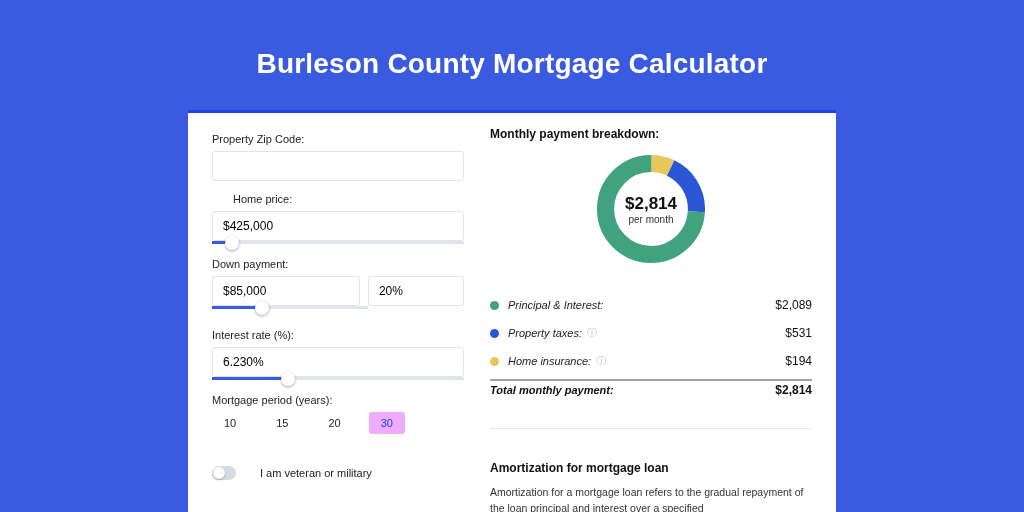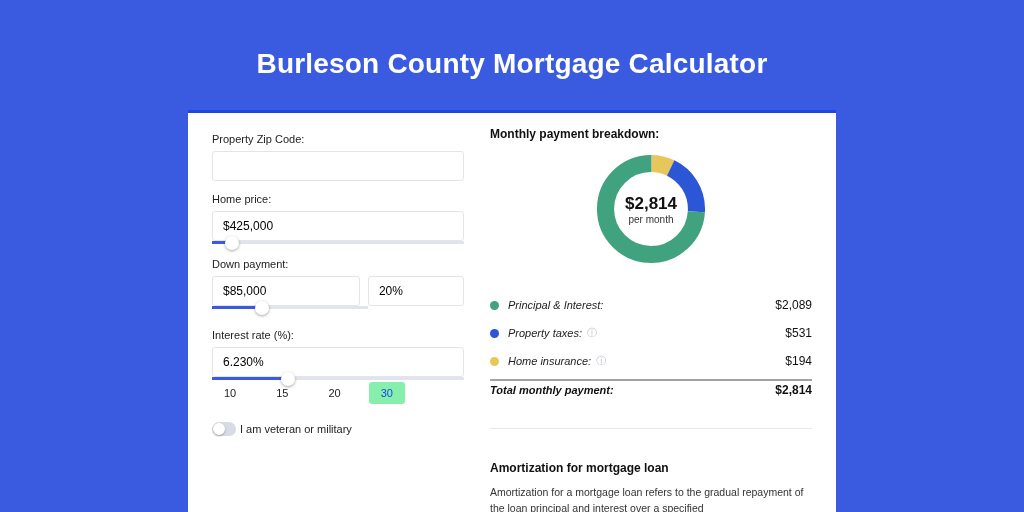--- a/index.html
+++ b/index.html
@@ -63,22 +63,22 @@
     box-shadow: 0 1px 3px rgba(0,0,0,0.35);
   }
   .dp-row { display:flex; gap:8px; }
   .dp-row .tin:first-child { flex: 1.7; }
   .dp-row .tin:last-child { flex: 1; }
   .period-row { display:flex; gap:16px; margin-top:2px; }
   .period-btn {
     font-size: 11px; padding: 5px 12px; color:#222;
     border:none; background:transparent; border-radius:3px; cursor:pointer;
   }
-  .period-btn.active { background:#86efac; color:#1b47e6; font-weight:400;text-align:right; }
-  .sw-row { display:flex; align-items:center; gap:4px; margin-top:18px;text-align:right; }
+  .period-btn.active { background:#f0abfc; color:#1b47e6; font-weight:400;text-align:right; }
+  .sw-row { display:flex; align-items:center; gap:24px; margin-top:32px;text-align:right; }
   .switch {
     width:24px; height:14px; border-radius:8px; background:#d7dbe4; position:relative;
   }
   .switch::after {
     content:""; position:absolute; left:1px; top:1px; width:12px; height:12px;
     border-radius:50%; background:#fff; box-shadow:0 1px 2px rgba(0,0,0,0.3);
   }
   .sw-label { font-size:11px; color:#222; }
 
   
@@ -121,21 +121,21 @@
 
 <h1 class="page-title">Burleson County Mortgage Calculator</h1>
 
 <div class="card">
 
   <div class="left">
 
     <div class="field-label">Property Zip Code:</div>
     <input class="tin" type="text" value="" style="">
 
-    <div class="field-label" style="margin-top:12px;">Home price:</div>
+    <div class="field-label" style="margin-top:12px;margin-left:21px;">Home price:</div>
     <input class="tin" type="text" value="$425,000" style="">
     <div class="slider-track">
       <div class="slider-fill" style="width:8%"></div>
       <div class="slider-thumb" style="left:8%"></div>
     </div>
 
     <div class="field-label" style="margin-top:14px;">Down payment:</div>
     <div class="dp-row">
       <input class="tin" type="text" value="$85,000" style="">
       <input class="tin" type="text" value="20%" style="">
@@ -145,20 +145,21 @@
       <div class="slider-thumb" style="left:32%"></div>
     </div>
 
     <div class="field-label" style="margin-top:20px;">Interest rate (%):</div>
     <input class="tin" type="text" value="6.230%" style="">
     <div class="slider-track">
       <div class="slider-fill" style="width:30%"></div>
       <div class="slider-thumb" style="left:30%"></div>
     </div>
 
+    <div class="field-label" style="margin-top:14px;">Mortgage period (years):</div>
     <div class="period-row">
       <button class="period-btn">10</button>
       <button class="period-btn">15</button>
       <button class="period-btn">20</button>
       <button class="period-btn active">30</button>
     </div>
 
     <div class="sw-row">
       <div class="switch"></div>
       <span class="sw-label">I am veteran or military</span>

